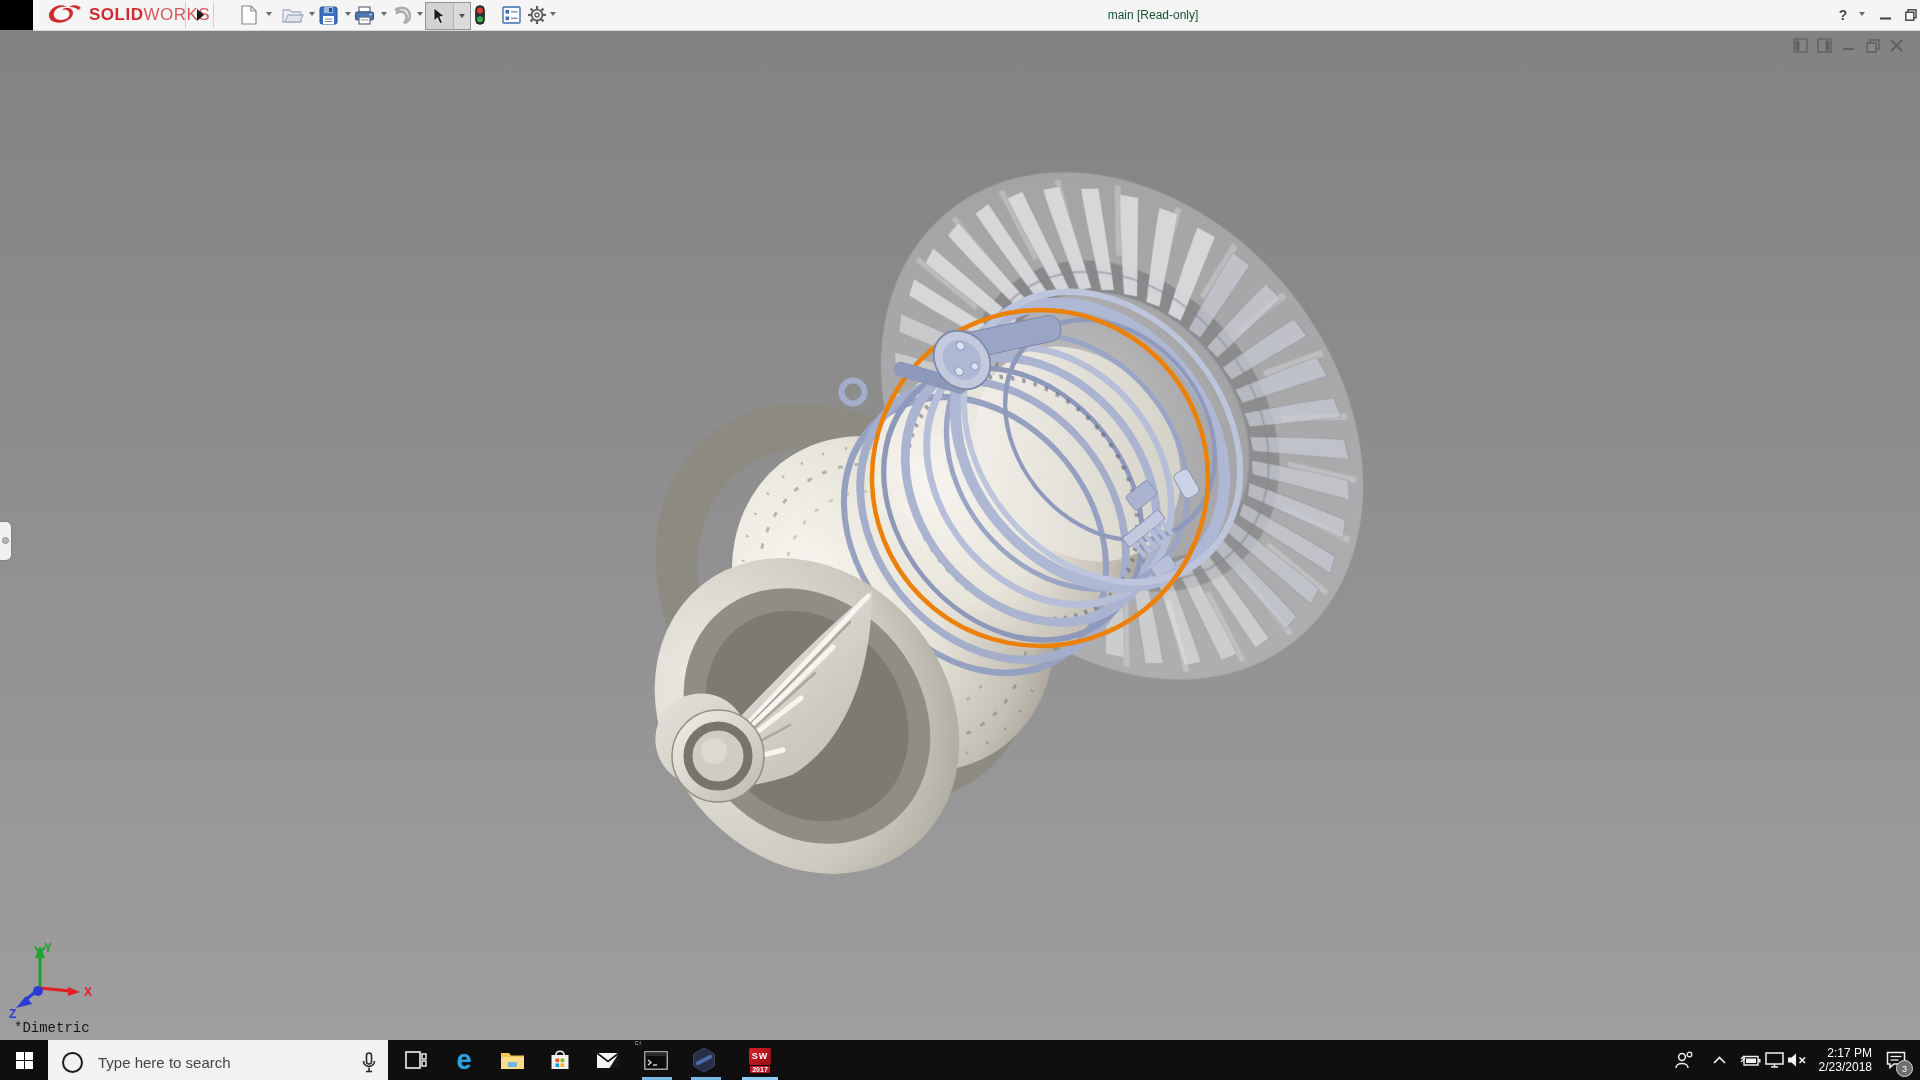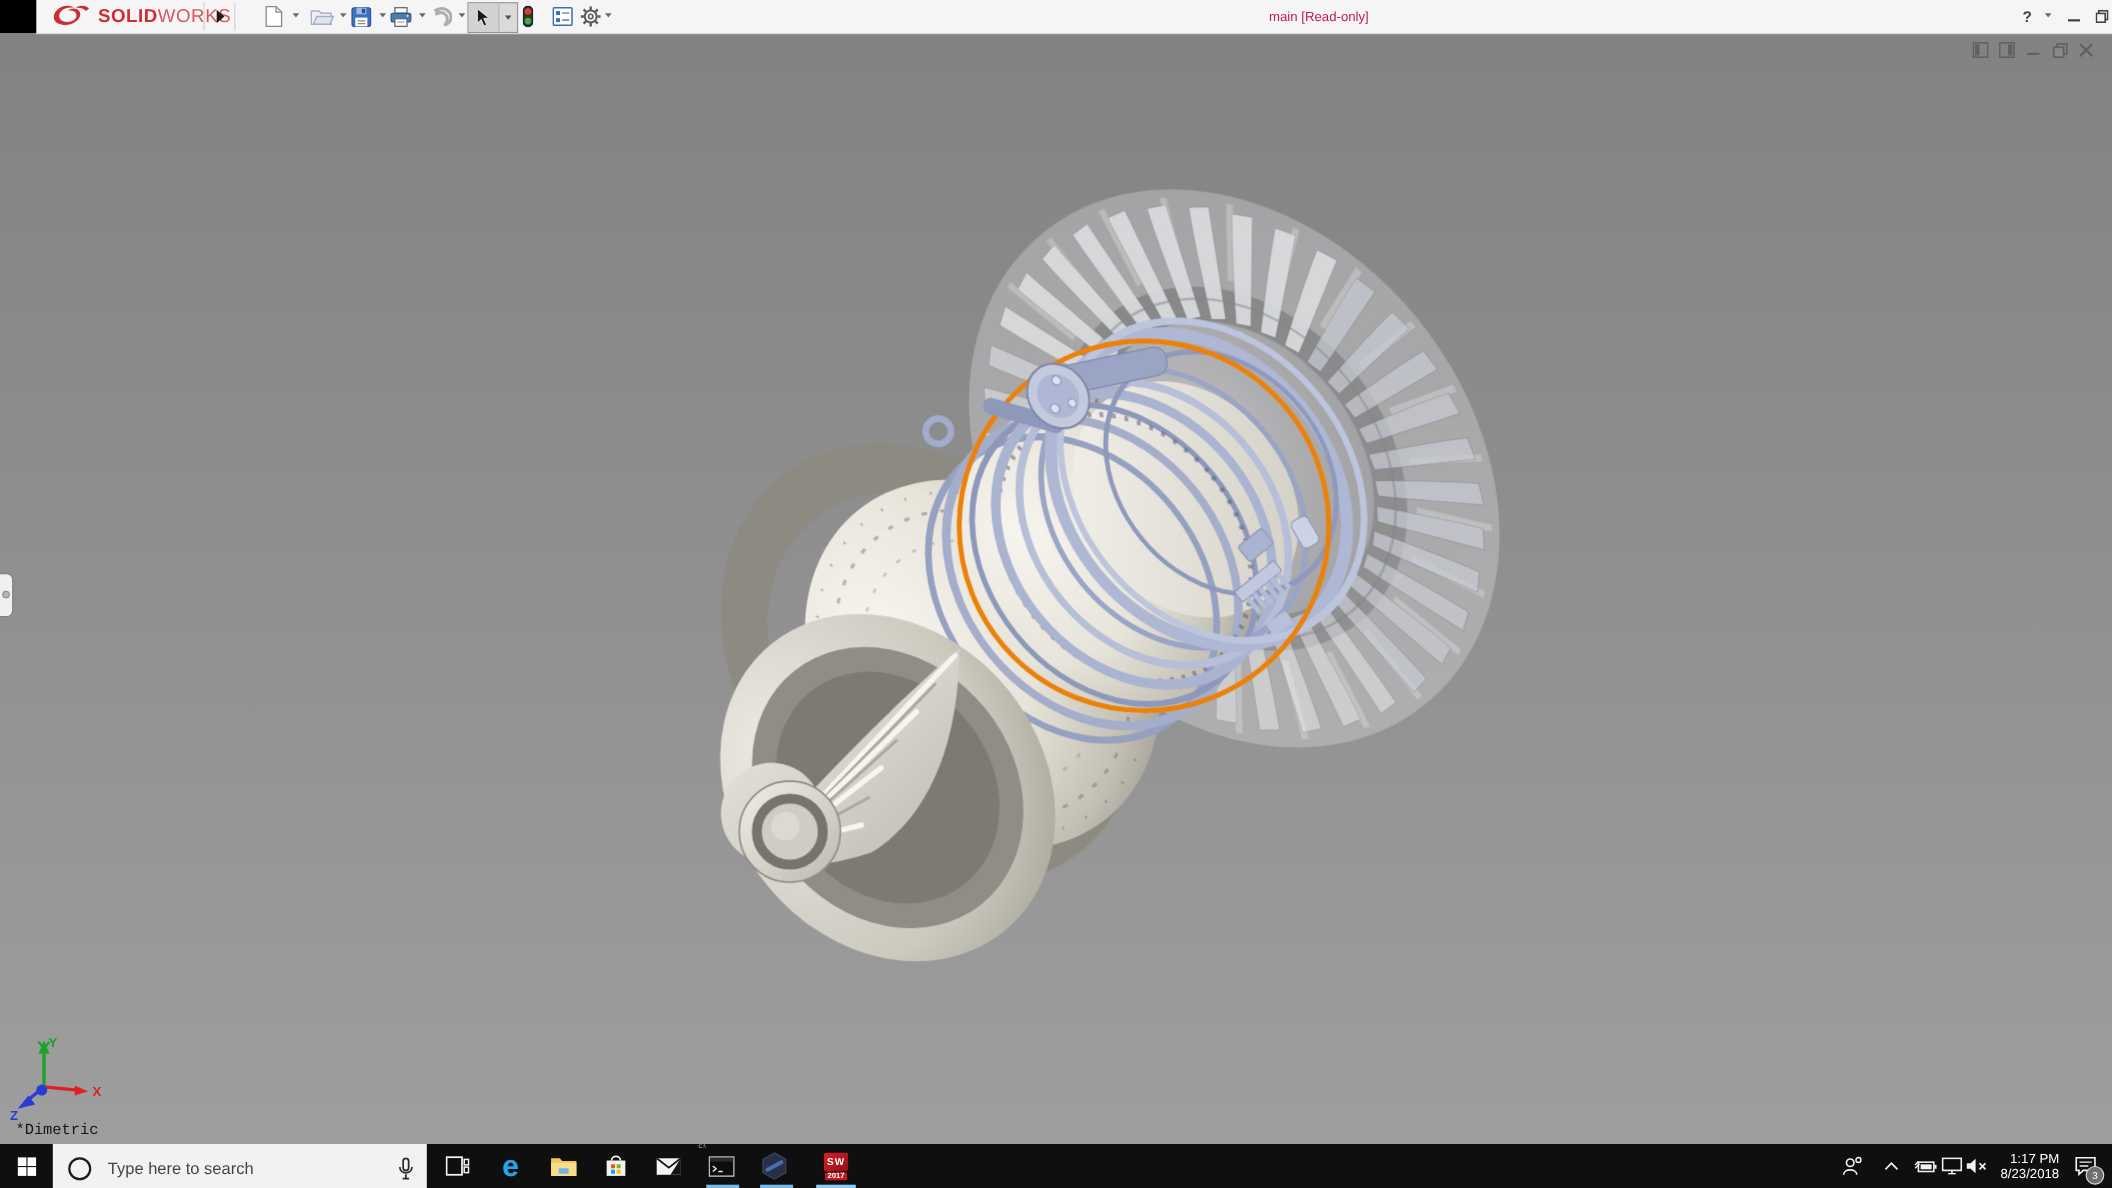--- a/index.html
+++ b/index.html
@@ -15,22 +15,22 @@
   .logo-text span{font-weight:400;color:#d9575b;}
   .tb-sep{position:absolute;top:2px;width:1px;height:26px;background:#cfcfcf;}
   .flyout{position:absolute;left:158px;top:4px;width:18px;height:22px;display:flex;align-items:center;justify-content:center;cursor:pointer;}
   .tb-btn{position:absolute;top:3px;width:26px;height:24px;display:flex;align-items:center;justify-content:center;cursor:pointer;}
   .caret{position:absolute;top:12px;width:0;height:0;border-left:3.5px solid transparent;
          border-right:3.5px solid transparent;border-top:4px solid #6b6b6b;cursor:pointer;}
   #select-group{position:absolute;left:392px;top:2px;width:44px;height:26px;
                 background:#dadada;border:1px solid #949494;display:flex;cursor:pointer;}
   #select-group .cur{width:28px;height:100%;display:flex;align-items:center;justify-content:center;background:#d2d2d2;}
   #select-group .dd{width:16px;height:100%;display:flex;align-items:center;justify-content:center;border-left:1px solid #b5b5b5;}
-  #win-title{position:absolute;left:1166px;top:8px;transform:translateX(-50%);
-             font-size:12px;color:#be185d;white-space:nowrap;}
+  #win-title{position:absolute;left:1120px;top:8px;transform:translateX(-50%);
+             font-size:12px;color:#14532d;white-space:nowrap;}
   .win-ctrl{position:absolute;top:3px;width:24px;height:24px;display:flex;align-items:center;justify-content:center;cursor:pointer;color:#444;}
   #help-btn{font-size:14px;font-weight:bold;}
 
   
   #viewport{position:absolute;left:0;top:30px;width:1920px;height:1010px;
             background:linear-gradient(#828283,#9d9d9d);cursor:default;}
   #scene{position:absolute;left:0;top:0;}
   #doc-ctrls{position:absolute;right:16px;top:8px;display:flex;gap:9px;opacity:.48;}
   #doc-ctrls .dc{width:15px;height:15px;display:flex;align-items:center;justify-content:center;cursor:pointer;}
   #panel-tab{position:absolute;left:0;top:492px;width:11px;height:38px;background:#f0f0f0;
@@ -574,22 +574,22 @@
         <line x1="9.5" y1="12" x2="9.5" y2="15" stroke="#f2f2f2" stroke-width="1.5"></line>
       </svg>
     </div>
     <div class="tray-ico" style="left:1784px;width:26px">
       <svg width="21" height="16" viewBox="0 0 21 16">
         <path d="M1,5.5 L4.5,5.5 L9,1.5 L9,14.5 L4.5,10.5 L1,10.5 Z" fill="#f2f2f2"></path>
         <path d="M12.5,5.5 L18,11 M18,5.5 L12.5,11" stroke="#f2f2f2" stroke-width="1.6"></path>
       </svg>
     </div>
     <div id="clock">
-      <span>1:17 PM</span>
-      <span>8/23/2018</span>
+      <span>2:17 PM</span>
+      <span>2/23/2018</span>
     </div>
     <div id="action-center">
       <svg width="20" height="18" viewBox="0 0 20 18">
         <path d="M1.5,1.5 L18.5,1.5 L18.5,13 L8,13 L4,16.5 L4,13 L1.5,13 Z" fill="none" stroke="#f2f2f2" stroke-width="1.5"></path>
         <line x1="4.5" y1="5.5" x2="15.5" y2="5.5" stroke="#f2f2f2" stroke-width="1.3"></line>
         <line x1="4.5" y1="9" x2="12.5" y2="9" stroke="#f2f2f2" stroke-width="1.3"></line>
       </svg>
       <div id="ac-badge">
           <span>3</span>
         </div>

